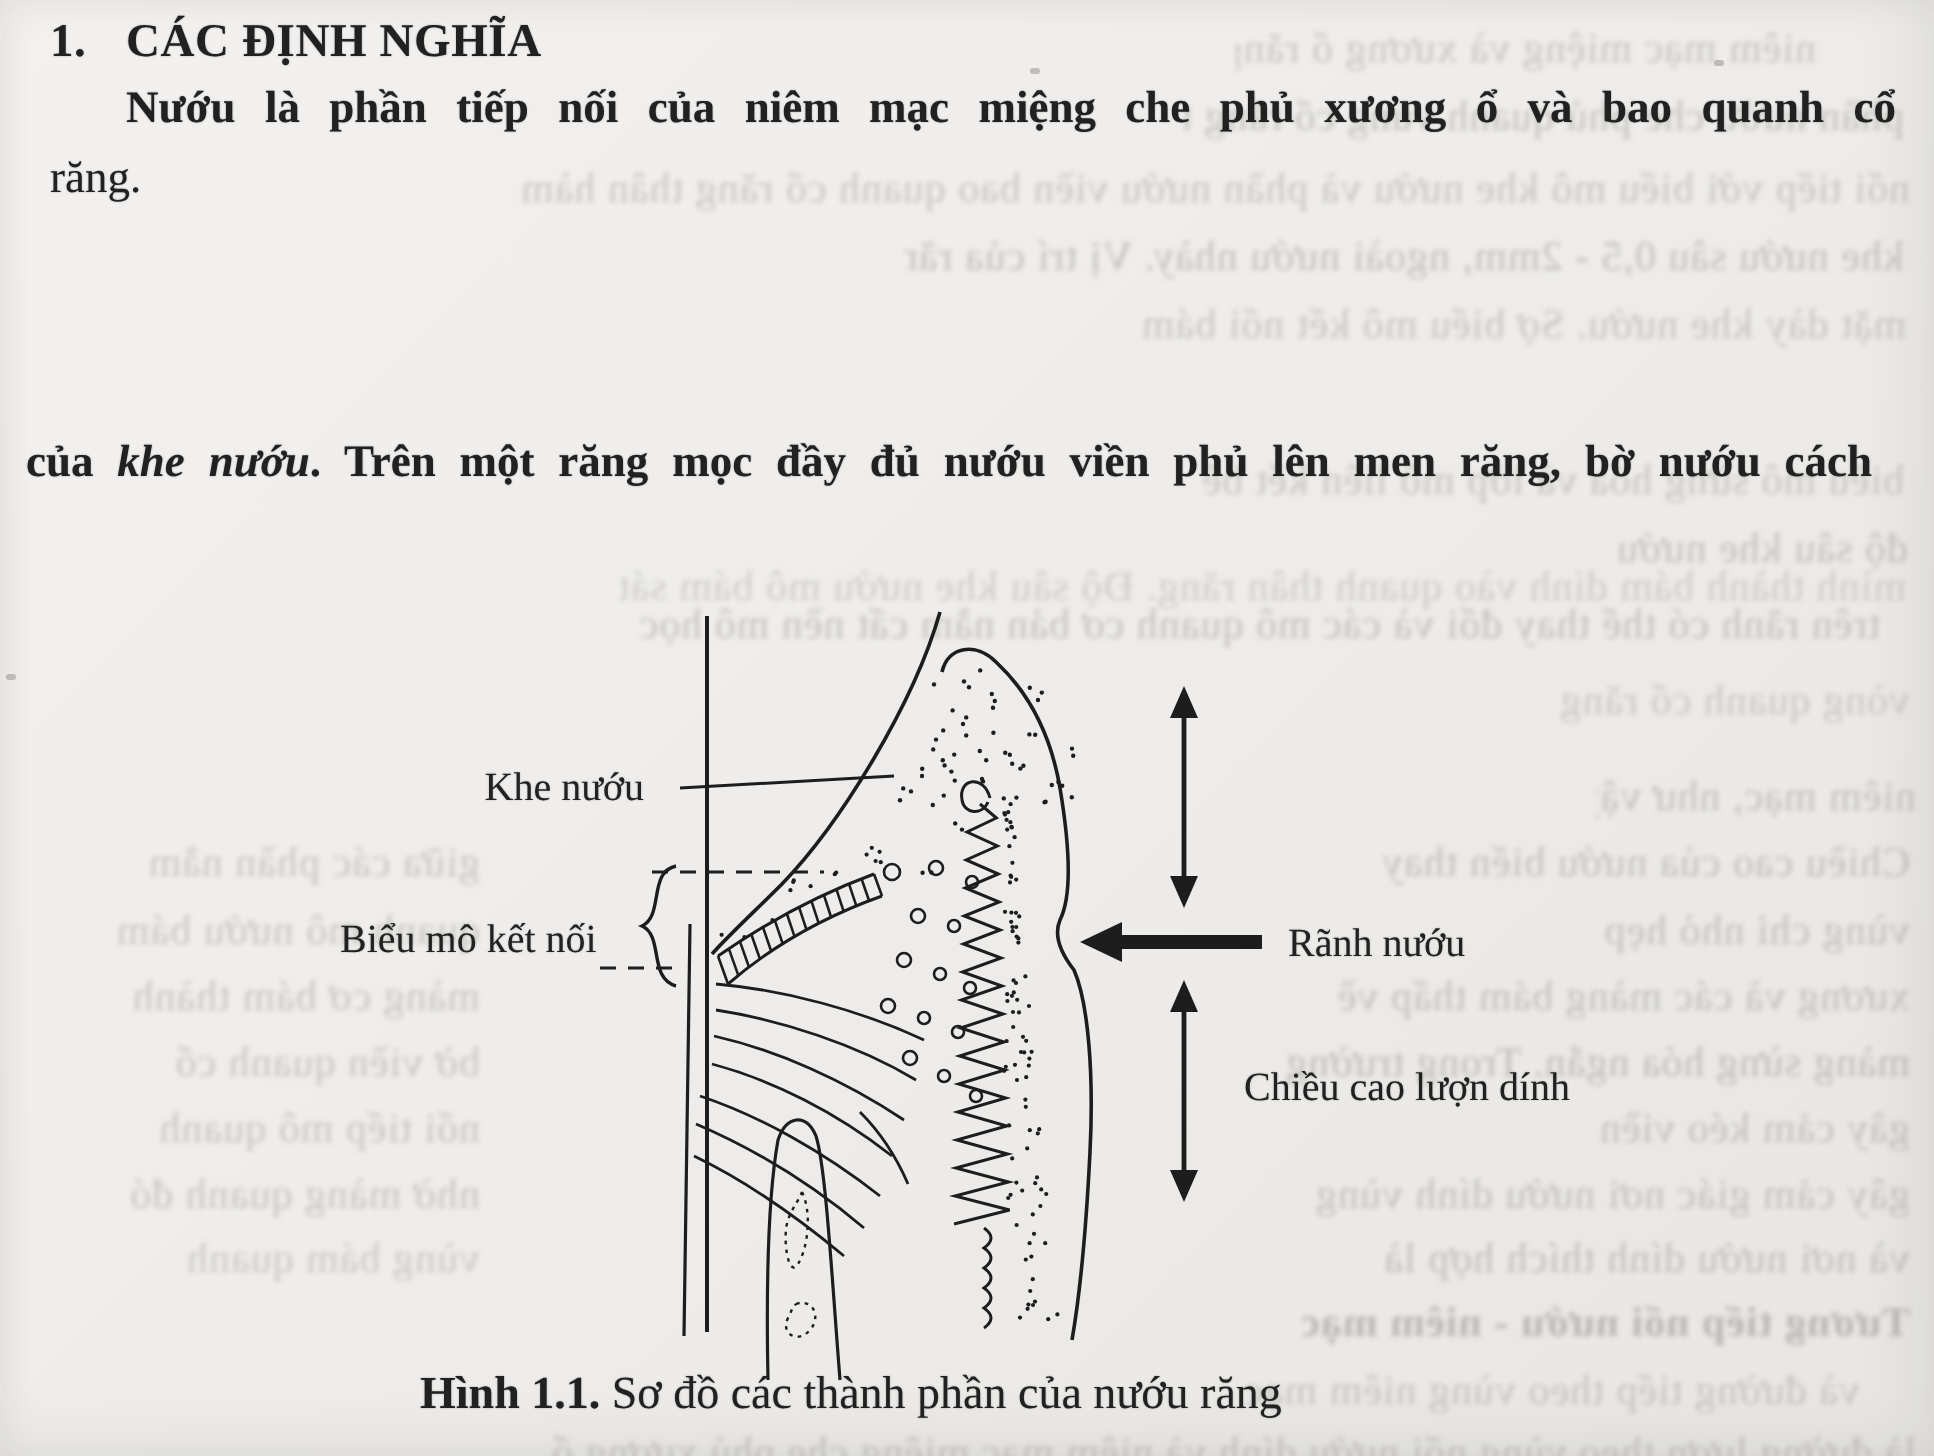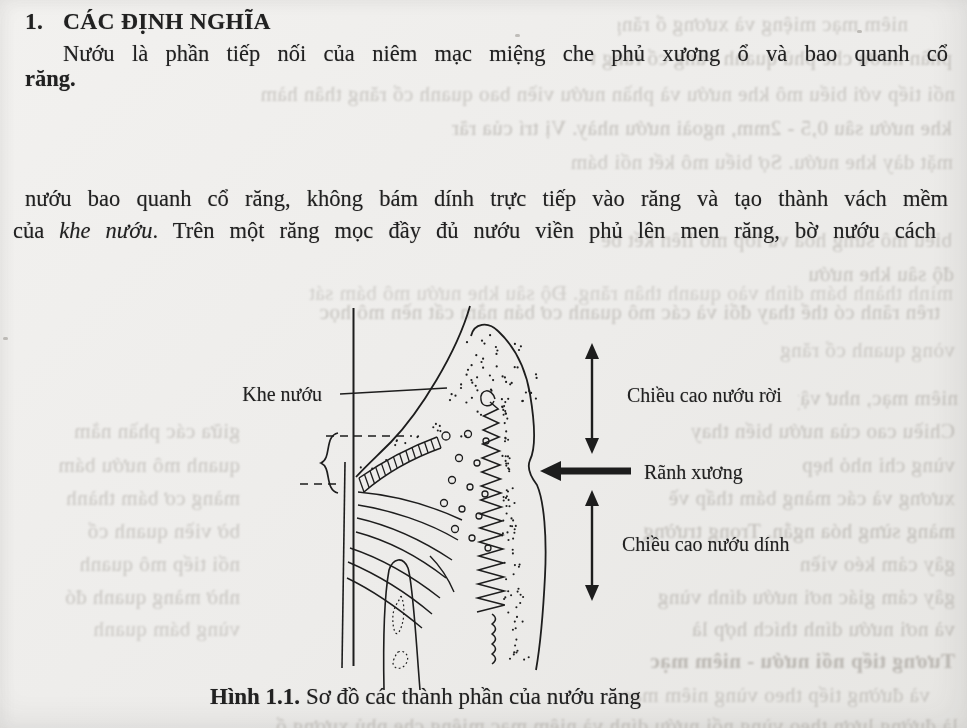--- a/index.html
+++ b/index.html
@@ -12,21 +12,21 @@
     font-family:"Liberation Serif","DejaVu Serif",serif;
     color:var(--ink);
   }
   .page::after{
     content:""; position:absolute; inset:0; pointer-events:none;
     box-shadow:inset -10px -8px 30px rgba(60,55,50,.07), inset 4px 2px 14px rgba(60,55,50,.05);
   }
   
   .tline{position:absolute; font-size:22.5px; line-height:1.25; white-space:nowrap;
          text-shadow:0 0 1px rgba(30,30,30,.35); z-index:2;}
-  .just{white-space:normal; text-align:justify; text-align-last:justify;}
+  .just{white-space:normal; text-align:justify; text-align-last:justify;font-weight:bold;}
   .bold{font-weight:bold;}
   .it{font-style:italic;}
   .heading{font-size:23.5px; letter-spacing:.3px;}
   .hnum{display:inline-block; width:38px;}
   .figlabel{position:absolute; font-size:20px; white-space:nowrap;
             text-shadow:0 0 1px rgba(30,30,30,.3); z-index:3;}
   .caption{position:absolute; font-size:23px; white-space:nowrap;
            text-shadow:0 0 1px rgba(30,30,30,.35); z-index:2;}
   
   #ghost-layer{position:absolute; inset:0; z-index:1;}
@@ -76,30 +76,29 @@
       <div class="ghost" style="top: 683px; left: 600px; width: 330px; opacity: 0.55;">và đường tiếp theo vùng niêm mạc</div>
       <div class="ghost" style="top: 714px; left: 28px; width: 930px; opacity: 0.6;">là đường lượn theo vùng nối nướu dính và niêm mạc miệng che phủ xương ổ</div>
       <div class="speck" style="left: 515px; top: 34px; width: 5px; height: 3px; opacity: 0.5;"></div>
       <div class="speck" style="left: 3px; top: 337px; width: 5px; height: 3px; opacity: 0.5;"></div>
       <div class="speck" style="left: 857px; top: 30px; width: 5px; height: 3px; opacity: 0.5;"></div>
     </div>
 
   <div class="tline heading bold" style="left:25px; top:7px;"><span class="hnum">1.</span><span>CÁC ĐỊNH NGHĨA</span></div>
 
   <div class="tline just" style="left:63px; top:40px; width:885px;">Nướu là phần tiếp nối của niêm mạc miệng che phủ xương ổ và bao quanh cổ</div>
-  <div class="tline" style="left:25px; top:65px;font-weight:bold;">răng.</div>
-
-
-  <div class="tline just" style="left:25px; top:185px; width:923px;">nướu bao quanh cổ răng, không bám dính trực tiếp vào răng và tạo thành vách mềm</div>
+  <div class="tline" style="left:25px; top:75px;">răng.</div>
+
+
   <div class="tline just" style="left:13px; top:217px; width:923px;"><span>của </span><span class="it">khe nướu</span><span>. Trên một răng mọc đầy đủ nướu viền phủ lên men răng, bờ nướu cách</span></div>
 
   <div class="figlabel" style="left:200px; top:383px; width:122px; text-align:right;">Khe nướu</div>
-  <div class="figlabel" style="left:627px; top:384px;">Chiều cao nướu rời</div>
-  <div class="figlabel" style="left:644px; top:461px;">Rãnh xương</div>
-  <div class="figlabel" style="left:622px; top:533px;">Chiều cao nướu dính</div>
+  <div class="figlabel" style="left:170px; top:459px;">Biểu mô kết nối</div>
+  <div class="figlabel" style="left:644px; top:461px;">Rãnh nướu</div>
+  <div class="figlabel" style="left:622px; top:533px;">Chiều cao lượn dính</div>
 
   <svg id="diagram" width="350" height="400" viewBox="290 295 350 400">
 
     <path class="ln" stroke-width="2" d="M353.5,308 V666"></path>
 
     <path class="ln" stroke-width="1.6" d="M345,462 L342,668"></path>
 
     <path class="ln" stroke-width="1.8" d="M470,306 C457,352 420,412 391,442 C377,456 364,468 356,477"></path>
 
     <path class="ln" stroke-width="1.8" d="M471,336 C474,323 488,321 498,331 C513,345 525,365 530,394 C535,424 536,448 530,460 C527,467 530,476 537,485 C544,501 547,536 545,576 C543,616 540,647 536,670"></path>

